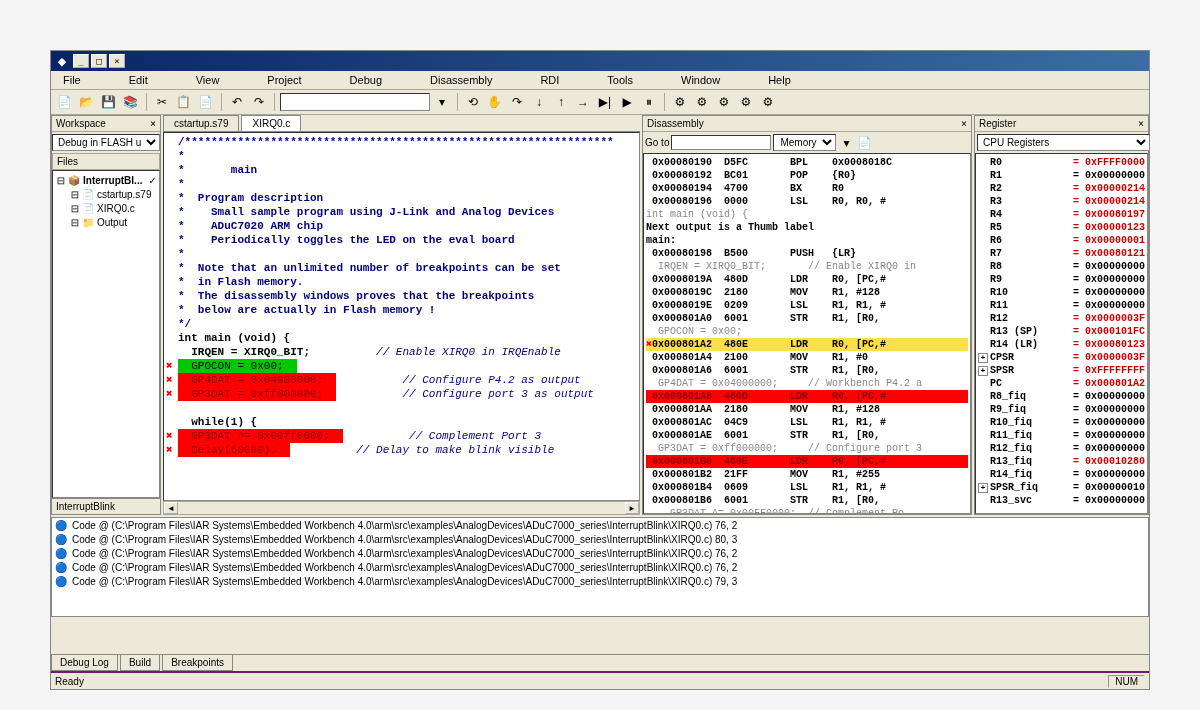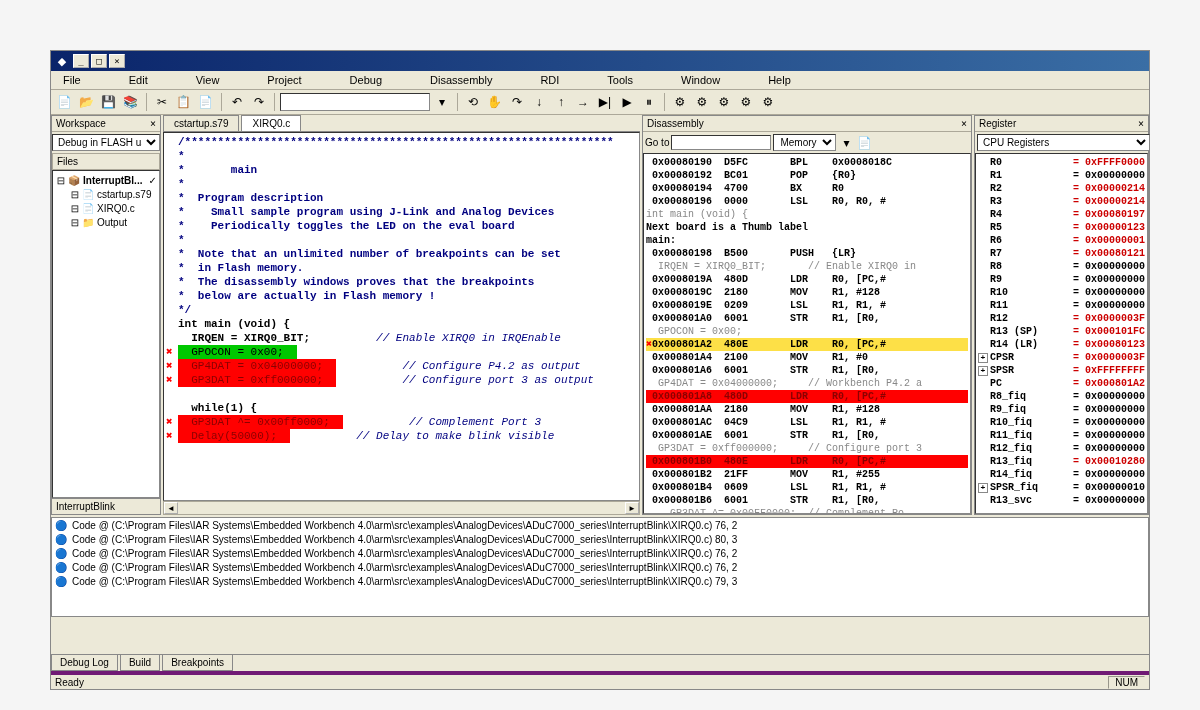--- a/index.html
+++ b/index.html
@@ -54,21 +54,21 @@
 .reg-line { display: flex; justify-content: space-between; line-height: 13px; font-weight: bold; }
 .reg-name { color: #000; }
 .reg-val { color: #c00; }
 .reg-val.black { color: #000; }
 .reg-expand { width: 10px; display: inline-block; text-align: center; border: 1px solid #888; font-size: 8px; line-height: 8px; margin-right: 2px; }
 .bottom-panel { border: 1px solid #888; background: #fff; height: 100px; overflow: auto; margin-top: 2px; }
 .log-line { padding: 1px 4px; font-size: 10px; display: flex; align-items: center; gap: 4px; }
 .log-icon { width: 12px; height: 12px; display: inline-flex; align-items: center; justify-content: center; }
 .bottom-tabs { display: flex; background: #ece9d8; border-top: 1px solid #888; margin-top: 37px; }
 .bottom-tab { padding: 2px 8px; border: 1px solid #888; border-top: none; margin-right: 2px; font-size: 10px; cursor: pointer; }
-.statusbar { background: #ece9d8; border-top: 4px solid #701a75; padding: 2px 4px; display: flex; justify-content: space-between; font-size: 10px; height: 18px; align-items: center; }
+.statusbar { background: #ece9d8; border-top: 2px solid #701a75; padding: 2px 4px; display: flex; justify-content: space-between; font-size: 10px; height: 18px; align-items: center; }
 .status-cell { border: 1px inset #ece9d8; padding: 0 6px; }
 .ws-bottom-tab { background: #ece9d8; border-top: 1px solid #888; padding: 2px 4px; font-size: 10px; }
 .scroll-h { height: 14px; background: #ece9d8; border: 1px solid #aca899; display: flex; }
 .scroll-btn { width: 14px; height: 100%; background: #ece9d8; border: 1px outset #fff; display: flex; align-items: center; justify-content: center; font-size: 8px; }
 </style>
 </head>
 <body>
 
 <div class="outer-frame">
 <div class="ide-window">
@@ -170,20 +170,21 @@
             <div class="editor-tab">cstartup.s79</div>
             <div class="editor-tab active">XIRQ0.c</div>
           </div>
       <div class="editor-content" id="editor">
             <div class="code-line"><span class="bp-mark"> </span><span style="font-weight:bold;font-style:normal">/*****************************************************************</span></div>
             <div class="code-line"><span class="bp-mark"> </span><span style="font-weight:bold;font-style:normal">*</span></div>
             <div class="code-line"><span class="bp-mark"> </span><span style="font-weight:bold;font-style:normal">*       main</span></div>
             <div class="code-line"><span class="bp-mark"> </span><span style="font-weight:bold;font-style:normal">*</span></div>
             <div class="code-line"><span class="bp-mark"> </span><span style="font-weight:bold;font-style:normal">*  Program description</span></div>
             <div class="code-line"><span class="bp-mark"> </span><span style="font-weight:bold;font-style:normal">*    Small sample program using J-Link and Analog Devices</span></div>
+            <div class="code-line"><span class="bp-mark"> </span><span style="font-weight:bold;font-style:normal">*    ADuC7020 ARM chip</span></div>
             <div class="code-line"><span class="bp-mark"> </span><span style="font-weight:bold;font-style:normal">*    Periodically toggles the LED on the eval board</span></div>
             <div class="code-line"><span class="bp-mark"> </span><span style="font-weight:bold;font-style:normal">*</span></div>
             <div class="code-line"><span class="bp-mark"> </span><span style="font-weight:bold;font-style:normal">*  Note that an unlimited number of breakpoints can be set</span></div>
             <div class="code-line"><span class="bp-mark"> </span><span style="font-weight:bold;font-style:normal">*  in Flash memory.</span></div>
             <div class="code-line"><span class="bp-mark"> </span><span style="font-weight:bold;font-style:normal">*  The disassembly windows proves that the breakpoints</span></div>
             <div class="code-line"><span class="bp-mark"> </span><span style="font-weight:bold;font-style:normal">*  below are actually in Flash memory !</span></div>
             <div class="code-line"><span class="bp-mark"> </span><span style="font-weight:bold;font-style:normal">*/</span></div>
             <div class="code-line normal"><span class="bp-mark"> </span><span style="font-weight:bold;font-style:normal">int main (void) {</span></div>
             <div class="code-line comment-inline"><span class="bp-mark"> </span><span style="font-weight:bold;font-style:normal">  IRQEN = XIRQ0_BIT;</span>          <span class="inline-comment">// Enable XIRQ0 in IRQEnable</span></div>
             <div class="code-line comment-inline"><span class="bp-mark">✖</span><span class="hl-green">  GPOCON = 0x00;  </span></div>
@@ -212,21 +213,21 @@
         <select class="disasm-dd"><option>Memory</option></select>
         <span class="tool-btn" style="width:16px;height:16px">▾</span>
         <span class="tool-btn" style="width:16px;height:16px">📄</span>
       </div>
       <div class="disasm-content" id="disasm">
             <div class="disasm-line"><span style="color:#f00;font-weight:bold"> </span>0x00080190  D5FC       BPL    0x0008018C</div>
             <div class="disasm-line"><span style="color:#f00;font-weight:bold"> </span>0x00080192  BC01       POP    {R0}</div>
             <div class="disasm-line"><span style="color:#f00;font-weight:bold"> </span>0x00080194  4700       BX     R0</div>
             <div class="disasm-line"><span style="color:#f00;font-weight:bold"> </span>0x00080196  0000       LSL    R0, R0, #</div>
             <div class="disasm-line gray">int main (void) {</div>
-            <div class="disasm-line">Next board is a Thumb label</div>
+            <div class="disasm-line">Next output is a Thumb label</div>
             <div class="disasm-line">main:</div>
             <div class="disasm-line"><span style="color:#f00;font-weight:bold"> </span>0x00080198  B500       PUSH   {LR}</div>
             <div class="disasm-line gray">  IRQEN = XIRQ0_BIT;       // Enable XIRQ0 in</div>
             <div class="disasm-line"><span style="color:#f00;font-weight:bold"> </span>0x0008019A  480D       LDR    R0, [PC,#</div>
             <div class="disasm-line"><span style="color:#f00;font-weight:bold"> </span>0x0008019C  2180       MOV    R1, #128</div>
             <div class="disasm-line"><span style="color:#f00;font-weight:bold"> </span>0x0008019E  0209       LSL    R1, R1, #</div>
             <div class="disasm-line"><span style="color:#f00;font-weight:bold"> </span>0x000801A0  6001       STR    R1, [R0, </div>
             <div class="disasm-line gray">  GPOCON = 0x00;</div>
             <div class="disasm-line green"><span style="color:#f00;font-weight:bold">✖</span>0x000801A2  480E       LDR    R0, [PC,#</div>
             <div class="disasm-line"><span style="color:#f00;font-weight:bold"> </span>0x000801A4  2100       MOV    R1, #0</div>

